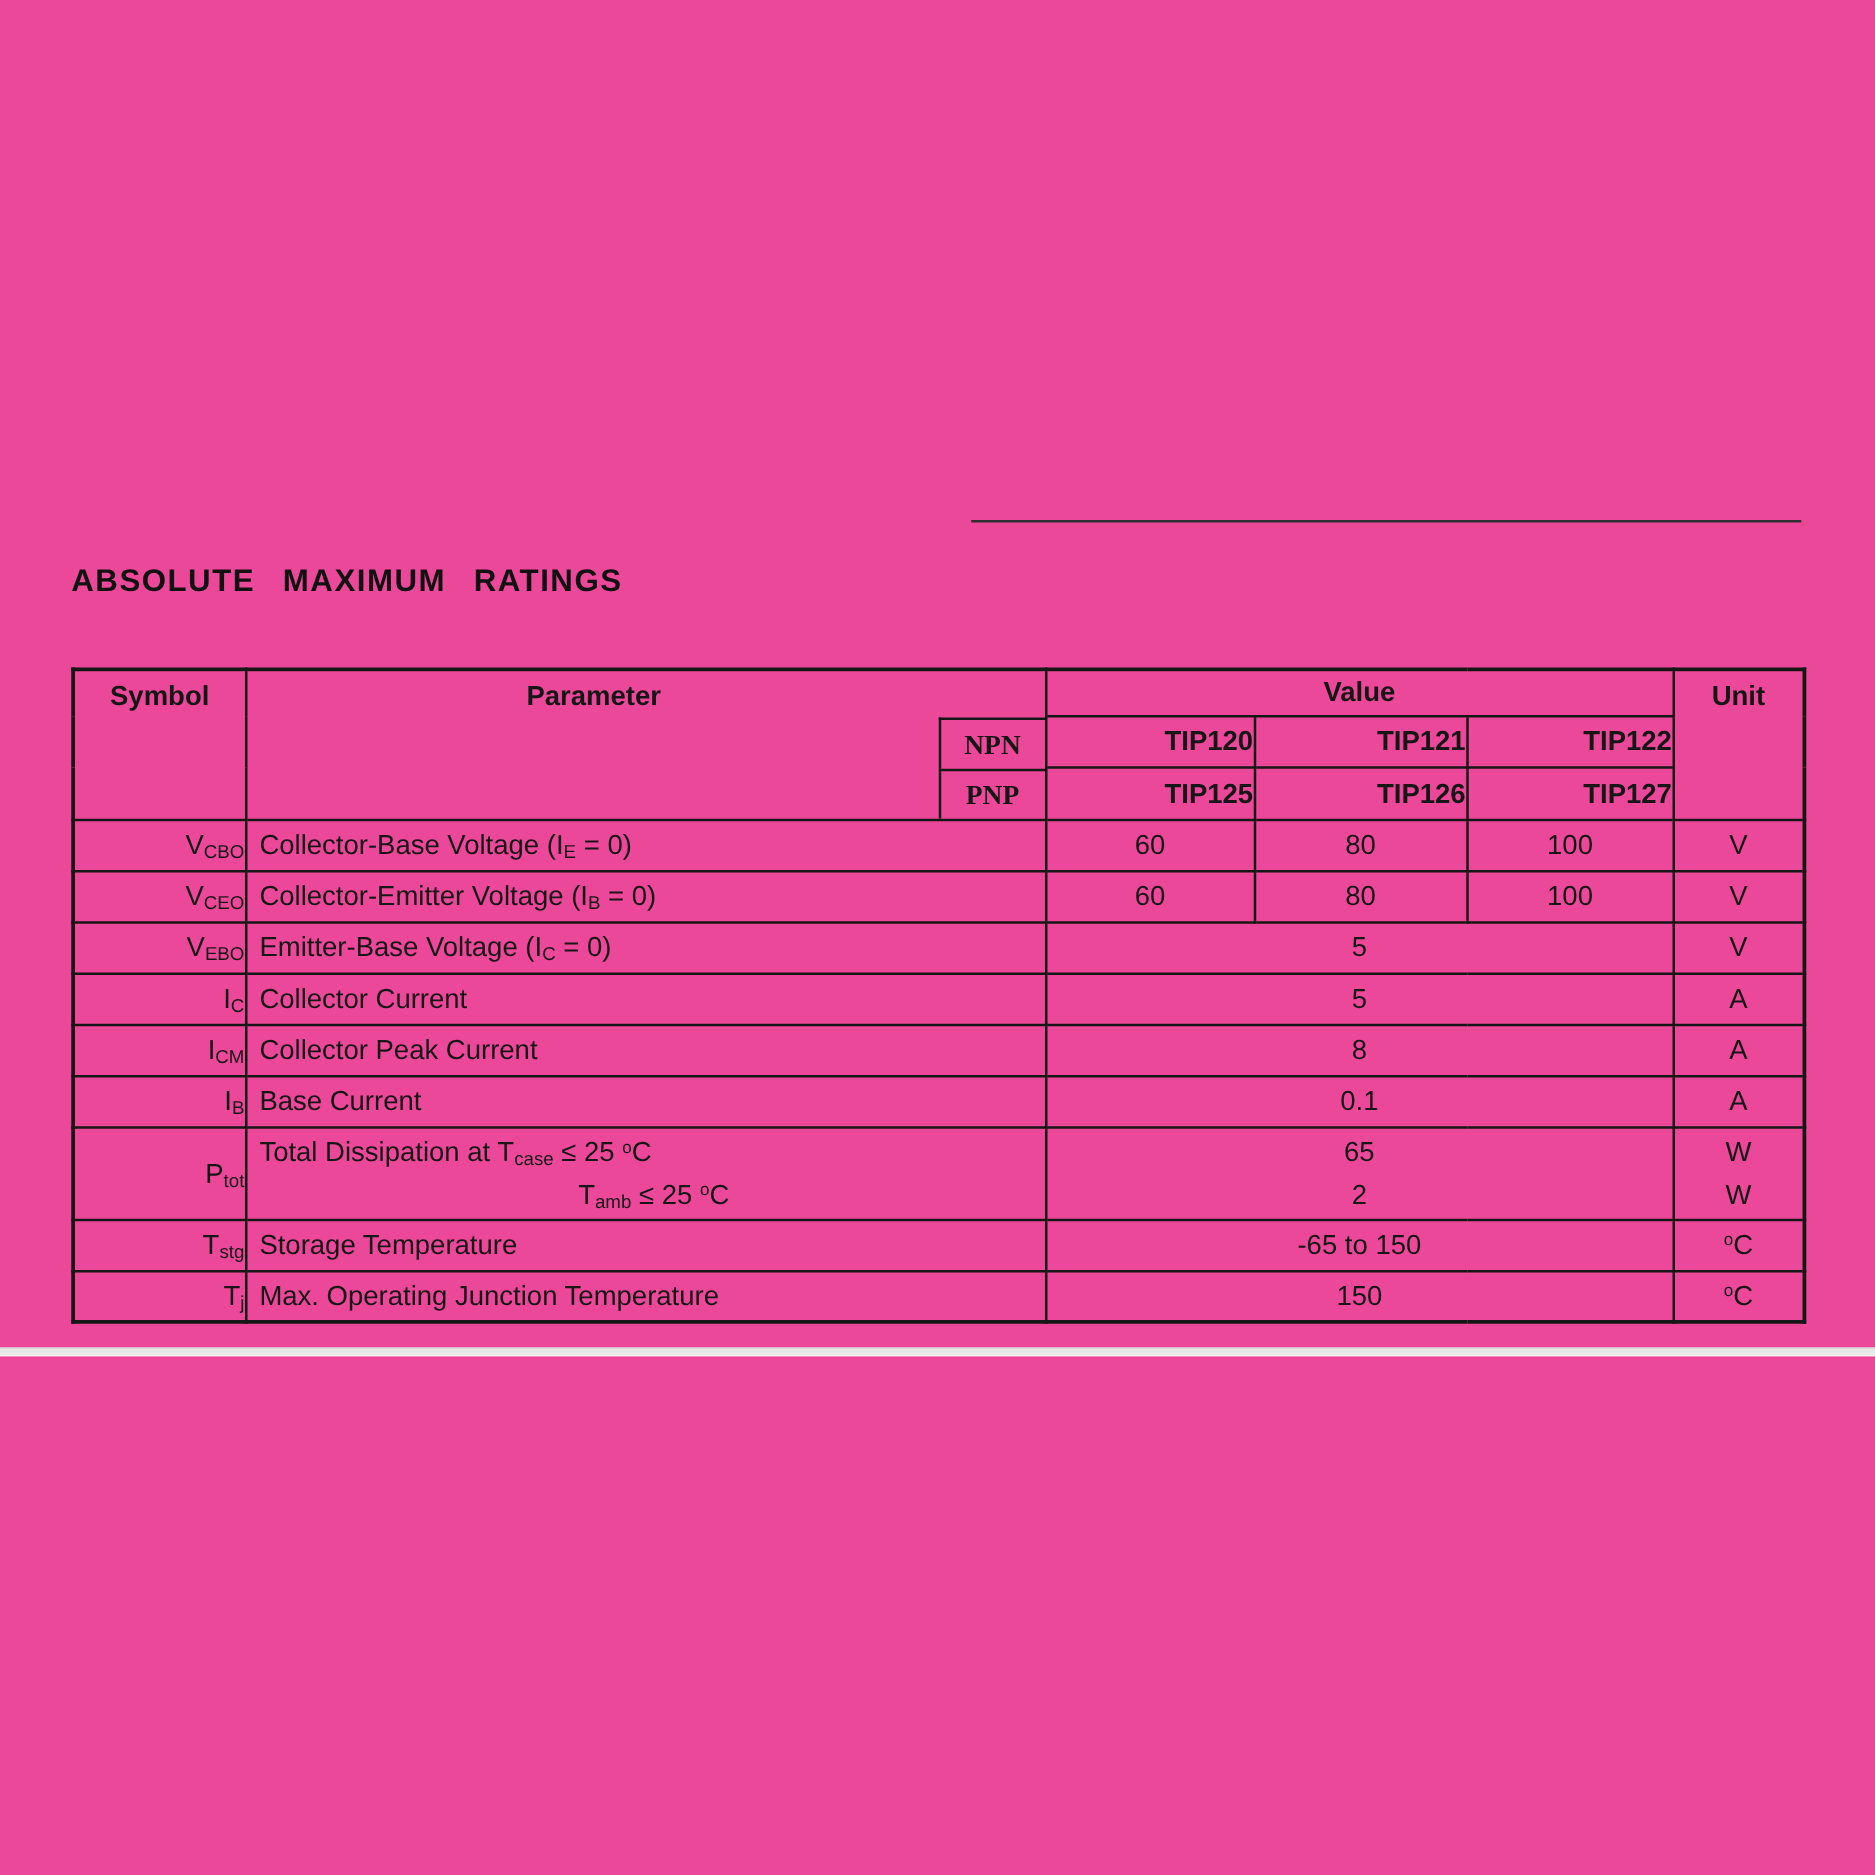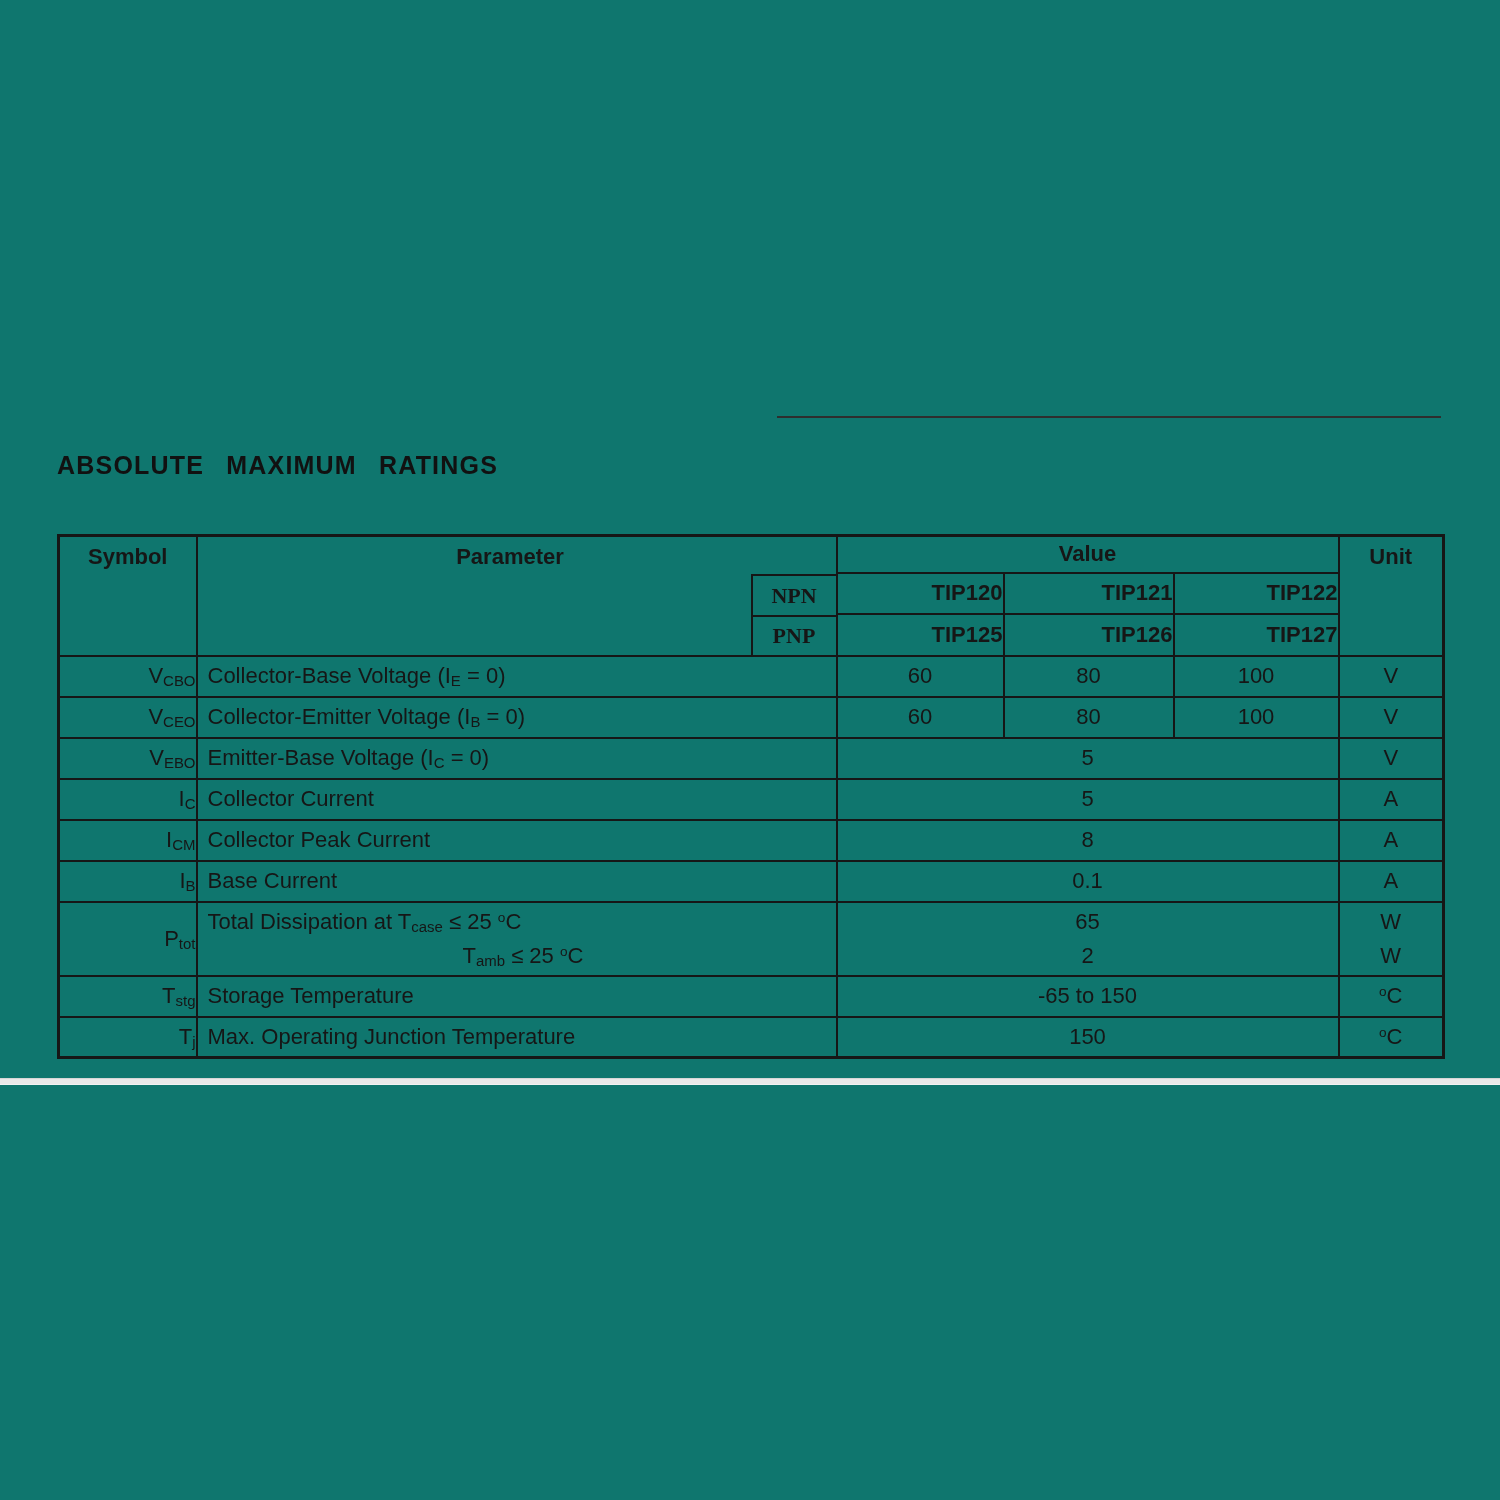--- a/index.html
+++ b/index.html
@@ -1,38 +1,38 @@
 <!DOCTYPE html>
 <html><head>
 <meta charset="utf-8">
 <style>
   * { margin:0; padding:0; box-sizing:border-box; }
   html,body { background:#ffffff; }
   body { font-family:"Liberation Sans", sans-serif; color:#161616; }
-  .page { position:relative; width:1500px; height:1500px; background:#0f766e; overflow:hidden; }
+  .page { position:relative; width:1500px; height:1500px; background:#ec4899; overflow:hidden; }
 
   .divider { position:absolute; left:777px; top:416px; width:664px; height:2px; background:#2e2e2e; }
 
   .title { position:absolute; left:57px; top:451px; font-size:25px; font-weight:bold;
            letter-spacing:1.2px; word-spacing:14px; color:#111; }
 
   .tablewrap { position:absolute; left:57px; top:534px; }
   table { border-collapse:collapse; table-layout:fixed; width:1385px; border:3px solid #161616; }
   th, td { border:2px solid #161616; font-size:22px; color:#161616; padding:0;
            overflow:hidden; font-weight:normal; }
   thead th { font-weight:bold; }
 
   tr.h-a  { height:37px; }
   tr.h-b  { height:41px; }
   tr.h-c  { height:42px; }
   tr.r-std { height:41px; }
   tr.r-tall { height:74px; }
 
   .h-sym, .h-unit { vertical-align:top; padding-top:7px; text-align:center; }
-  .h-par { vertical-align:top; padding-top:7px; position:relative;padding-left:35px; }
+  .h-par { vertical-align:top; padding-top:7px; position:relative; }
   .h-par .label { display:block; width:555px; text-align:center; }
   .h-val { text-align:center; vertical-align:middle; }
 
   .type-grid { position:absolute; right:0; top:37px; bottom:0; width:85px;
                border-left:2px solid #161616; border-top:2px solid #161616;
                display:flex; flex-direction:column;font-family:Liberation Serif, serif; }
   .type-cell { height:41px; display:flex; align-items:center; justify-content:center;
                font-weight:bold; font-size:22px; }
   .type-cell.first { border-bottom:2px solid #161616; }
   .type-cell.second { flex:1; }

